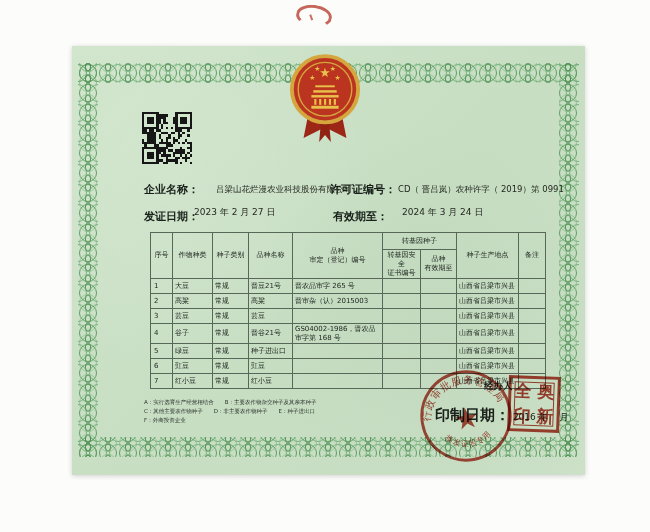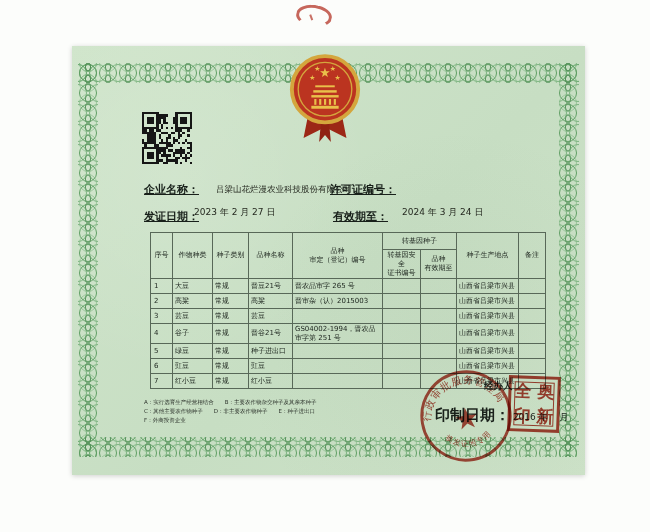--- a/index.html
+++ b/index.html
@@ -19,21 +19,21 @@
   .frame{position:absolute;left:6px;top:17px;}
   .qr{position:absolute;left:70px;top:66px;width:50px;height:52px;}
   .emblem{position:absolute;left:214px;top:6px;}
   .title{
     position:absolute;left:60px;top:86px;width:400px;text-align:center;
     font-family:"DejaVu Serif",serif;font-weight:700;font-size:17px;
     color:#161e18;letter-spacing:1.5px;white-space:nowrap;
   }
   .lbl{
     position:absolute;font-family:"DejaVu Serif",serif;font-weight:700;
-    font-size:11px;color:#18201a;white-space:nowrap;text-decoration:underline;
+    font-size:11px;color:#18201a;white-space:nowrap;
   }
   .val{position:absolute;font-size:8.5px;color:#24281f;white-space:nowrap;}
   .tablewrap{position:absolute;left:78px;top:186px;}
   table{border-collapse:collapse;table-layout:fixed;width:395px;color:#1c241d;}
   th,td{
     border:1px solid #586858;padding:1px 2px;font-weight:400;
     vertical-align:middle;white-space:pre-line;overflow:hidden;
   }
   th{font-size:7px;text-align:center;line-height:1.25;}
   td{font-size:7px;text-align:left;line-height:1.2;height:12px;}
@@ -368,20 +368,21 @@
     <rect x="39" y="48" width="2.2" height="6" fill="#e9c04a"></rect>
     <rect x="44" y="48" width="2.2" height="6" fill="#e9c04a"></rect>
     <rect x="49" y="48" width="2.2" height="6" fill="#e9c04a"></rect>
     <rect x="26" y="55" width="28" height="3" fill="#e9c04a"></rect>
   </svg>
 
 
   <div class="lbl" style="left:72px;top:136px">企业名称：</div>
   <div class="val" style="left:144px;top:138px">吕梁山花烂漫农业科技股份有限公司</div>
   <div class="lbl" style="left:258px;top:136px">许可证编号：</div>
+  <div class="val" style="left:326px;top:138px">CD（ 晋吕岚）农种许字（ 2019）第 0991</div>
 
   <div class="lbl" style="left:72px;top:163px">发证日期：</div>
   <div class="val" style="left:122px;top:160px;font-size:9px">2023 年 2 月 27 日</div>
   <div class="lbl" style="left:261px;top:163px">有效期至：</div>
   <div class="val" style="left:330px;top:160px;font-size:9px">2024 年 3 月 24 日</div>
 
   <div class="tablewrap">
     <table>
       <colgroup>
         <col style="width:22px">
@@ -445,21 +446,21 @@
             <td></td>
             <td></td>
             <td>山西省吕梁市兴县</td>
             <td></td>
           </tr>
           <tr>
             <td style="padding-left: 3px;">4</td>
             <td>谷子</td>
             <td>常规</td>
             <td>晋谷21号</td>
-            <td>GS04002-1994，晋农品审字第 251 号</td>
+            <td>GS04002-1986，晋农品审字第 168 号</td>
             <td></td>
             <td></td>
             <td>山西省吕梁市兴县</td>
             <td></td>
           </tr>
           <tr>
             <td style="padding-left: 3px;">5</td>
             <td>绿豆</td>
             <td>常规</td>
             <td>种子进出口</td>

